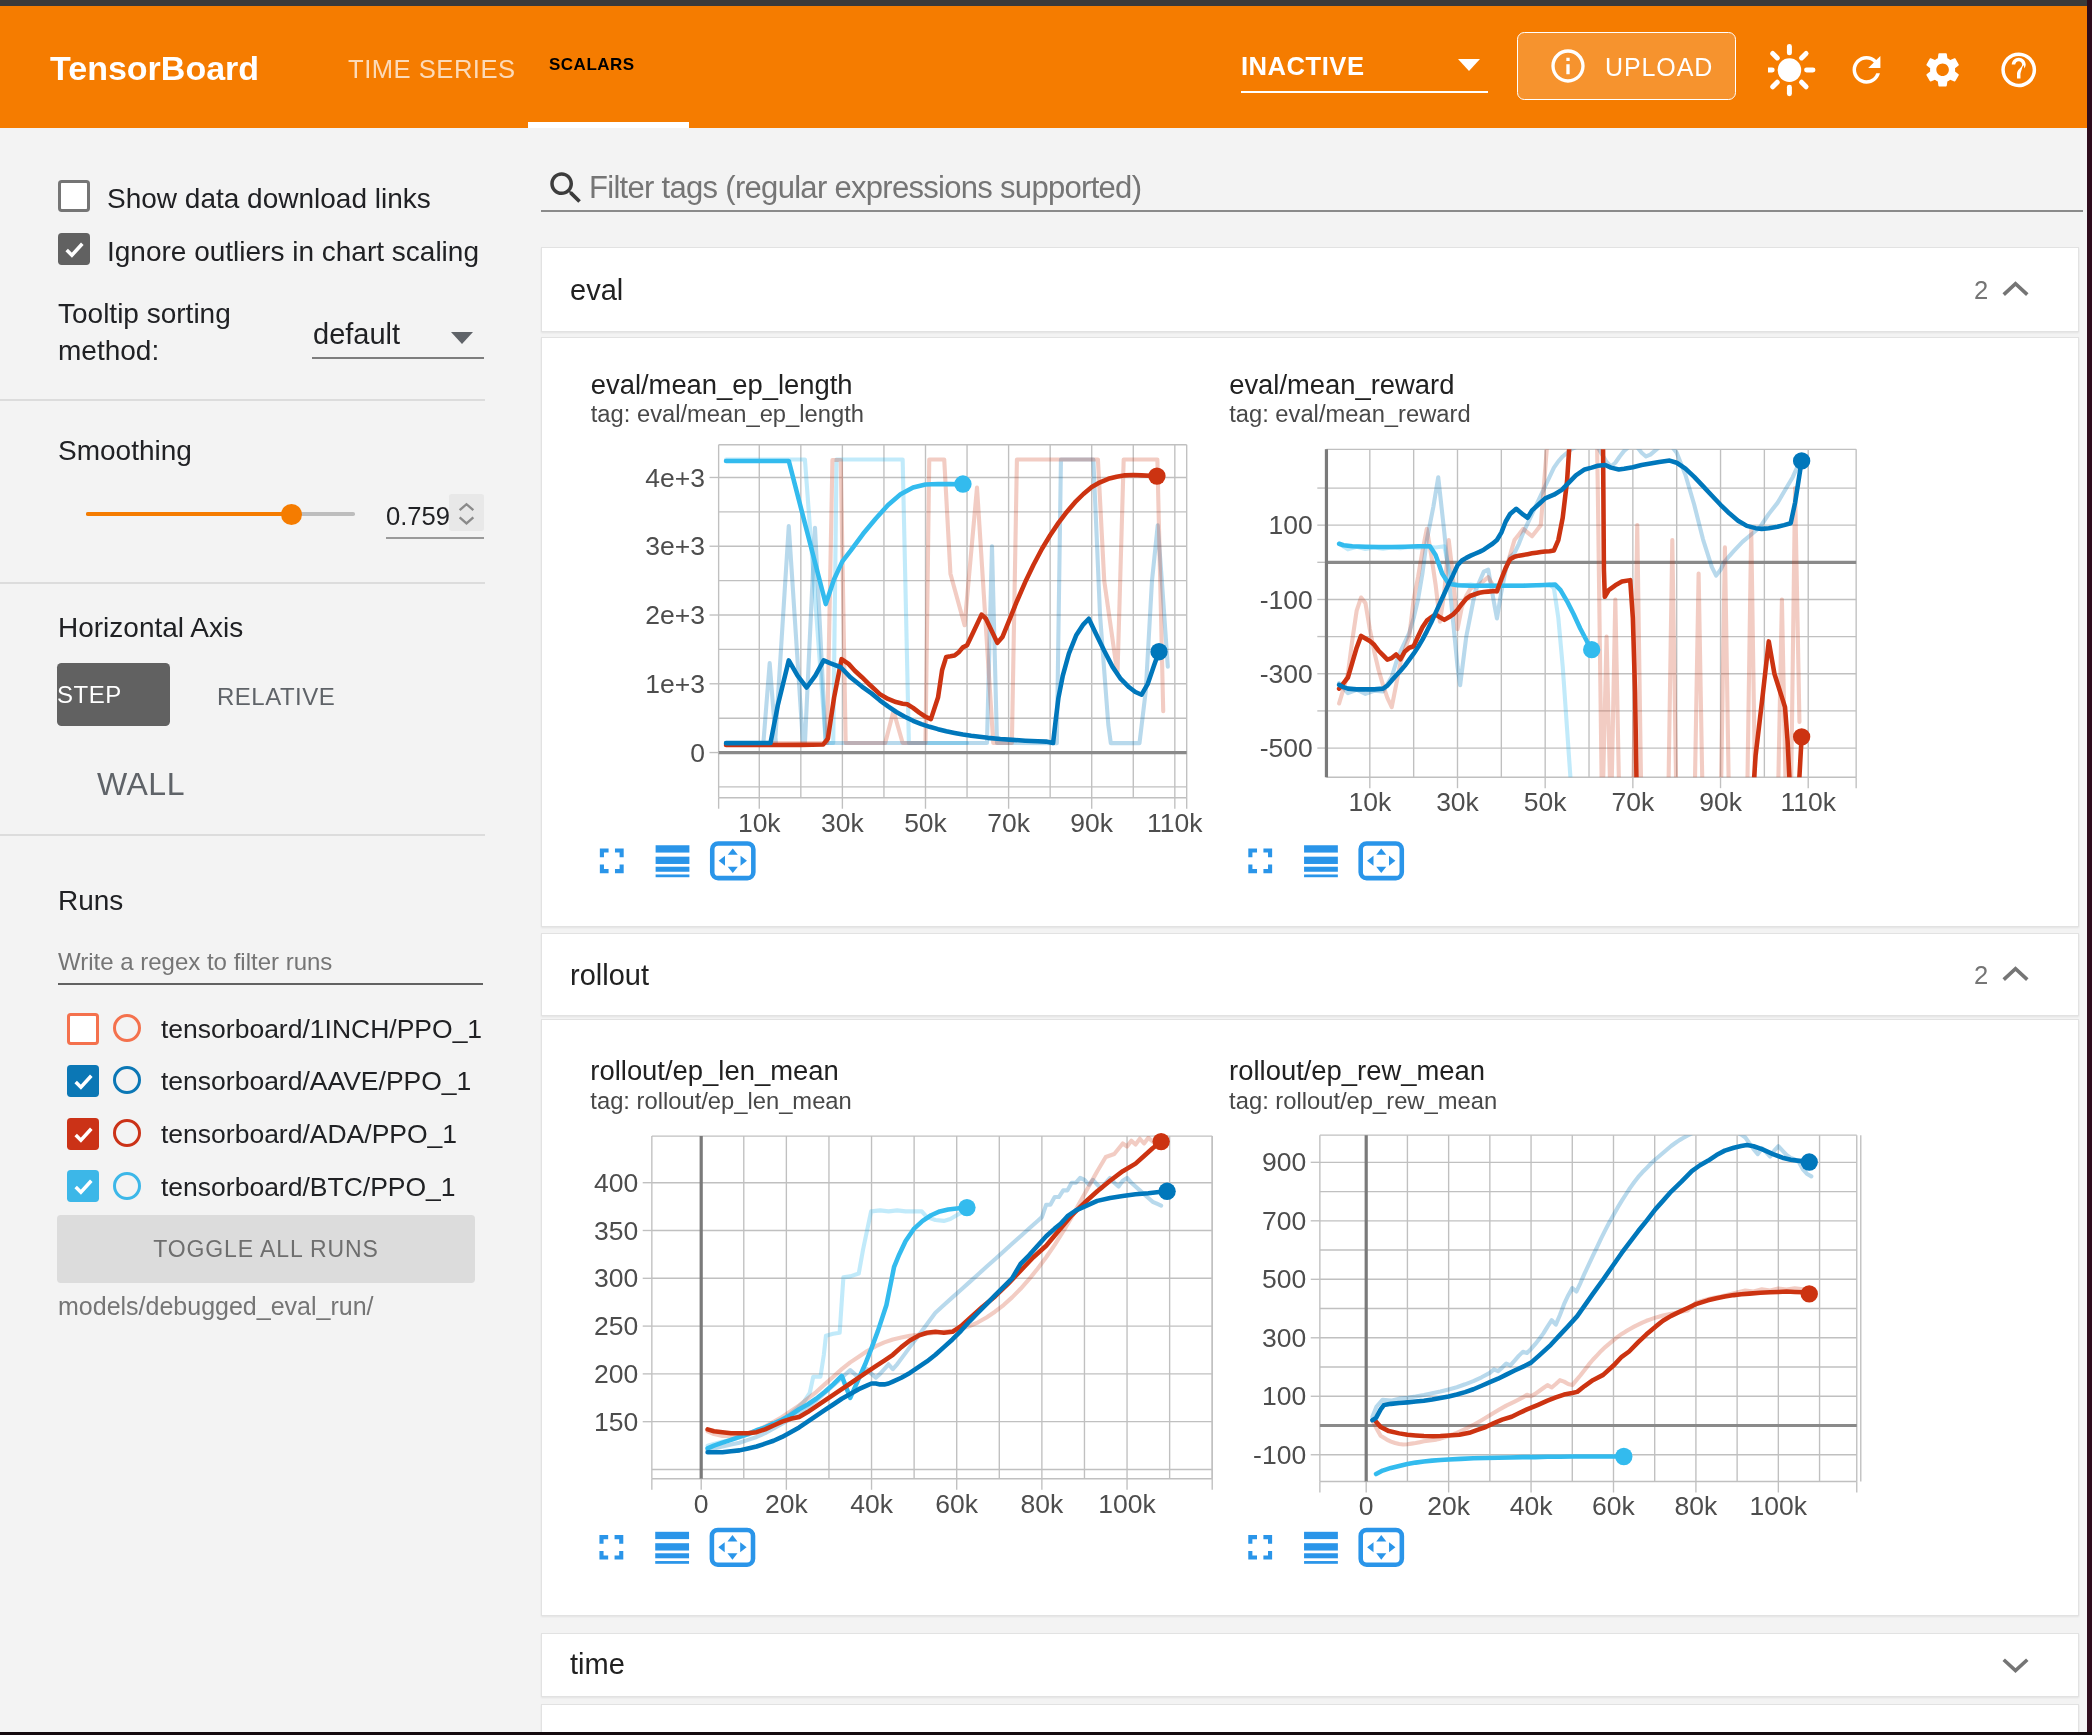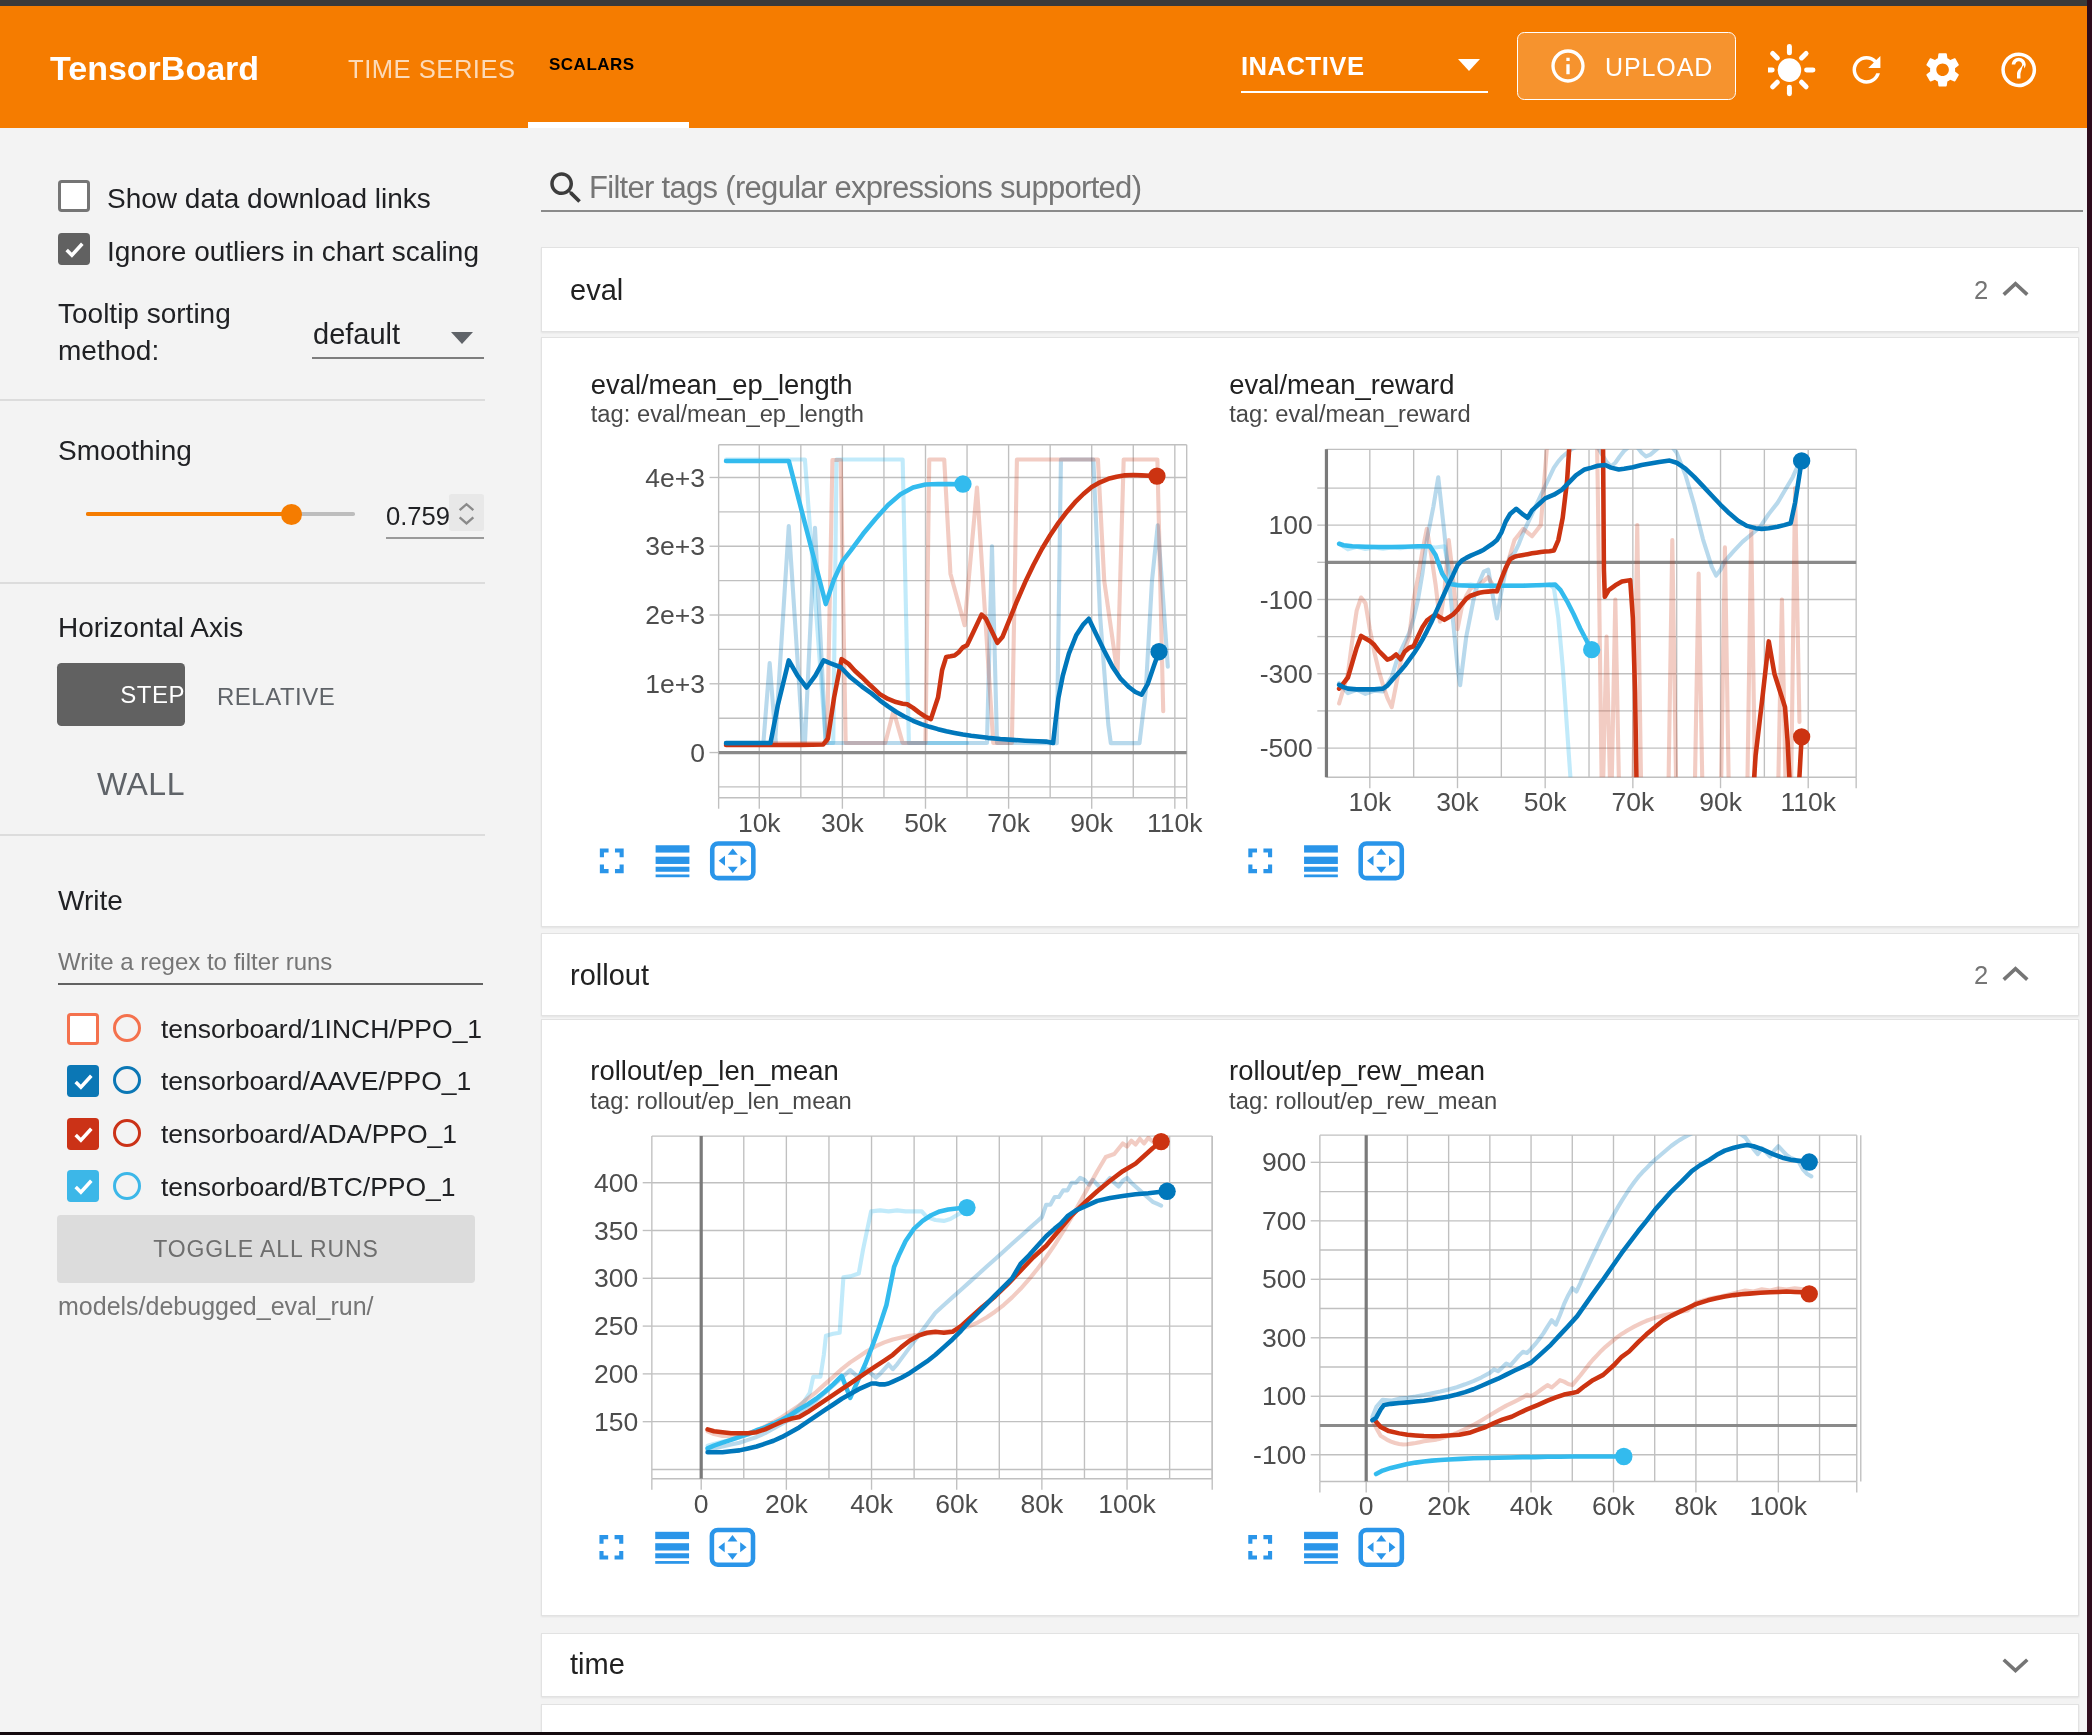--- a/index.html
+++ b/index.html
@@ -65,25 +65,25 @@
 <div class="abs" style="left:86px;top:383px;width:206px;height:3.7px;background:#f57c00;border-radius:1.8px"></div>
 <div class="abs" style="left:281px;top:375px;width:21px;height:21px;border-radius:50%;background:#f57c00"></div>
 <div class="sbtext" style="left:386px;top:373px;font-size:25.6px">0.759</div>
 <div class="abs" style="left:449px;top:365px;width:35px;height:37px;background:#e8e8e8;border-radius:2.7px"></div>
 <svg class="abs" style="left:456px;top:372px" width="21" height="25.6" viewBox="0 0 23 28">
       <path fill="none" stroke="#8a8a8a" stroke-width="2.6" d="M4 10l7.5-6.5L19 10M4 18l7.5 6.5L19 18"></path>
     </svg>
 <div class="abs" style="left:386px;top:408px;width:98px;height:1.8px;background:#9a9a9a"></div>
 <div class="divider" style="top:453px"></div>
 <div class="sbtext" style="left:58px;top:483px">Horizontal Axis</div>
-<div class="abs" style="left:57px;top:534px;width:128px;height:63px;background:#616161;border-radius:4.6px;color:#fff;font-size:24px;text-align:right;line-height:63px;letter-spacing:0.5px">STEP</div>
+<div class="abs" style="left:57px;top:534px;width:113px;height:63px;background:#616161;border-radius:4.6px;color:#fff;font-size:24px;text-align:left;line-height:63px;letter-spacing:0.5px">STEP</div>
 <div class="sbtext gray" style="left:217px;top:554px;font-size:24px;letter-spacing:0.5px">RELATIVE</div>
 <div class="sbtext gray" style="left:97px;top:637px;font-size:32px;letter-spacing:0.5px">WALL</div>
 <div class="divider" style="top:705px"></div>
-<div class="sbtext" style="left:58px;top:756px">Write</div>
+<div class="sbtext" style="left:58px;top:756px">Runs</div>
 <div class="sbtext" style="left:58px;top:819px;color:#757575;font-size:24px">Write a regex to filter runs</div>
 <div class="abs" style="left:58px;top:854px;width:425px;height:1.8px;background:#616161"></div>
 <div class="abs" style="left:67px;top:884px;width:32px;height:32px;border:3.7px solid #f4714d;border-radius:3.7px;background:#fff"></div>
 <div class="abs" style="left:113px;top:885px;width:28px;height:28px;border:3.7px solid #f4714d;border-radius:50%"></div>
 <div class="sbtext" style="left:161px;top:885px;font-size:26.5px">tensorboard/1INCH/PPO_1</div>
 <div class="abs" style="left:67px;top:936px;width:32px;height:32px;border-radius:3.7px;background:#0b77b5">
       <svg width="25" height="25" viewBox="0 0 24 24" style="position:absolute;left:3.7px;top:3.7px">
         <path fill="none" stroke="#fff" stroke-width="3.4" d="M4.5 12.5l5 5 10-11"></path>
       </svg>
     </div>

